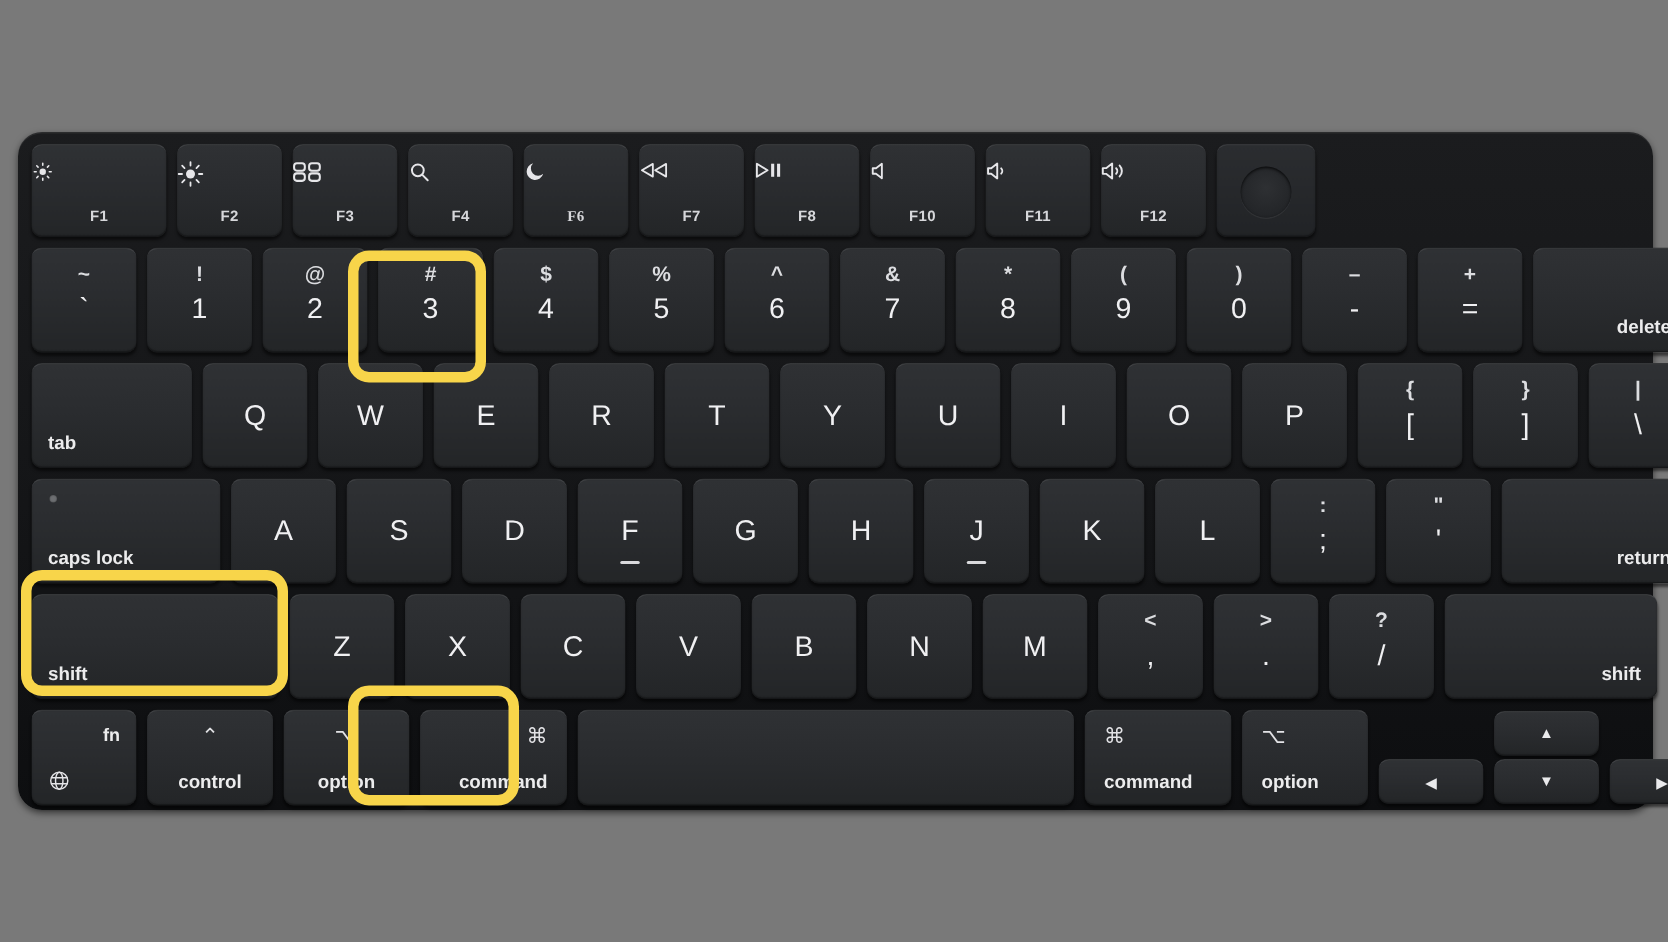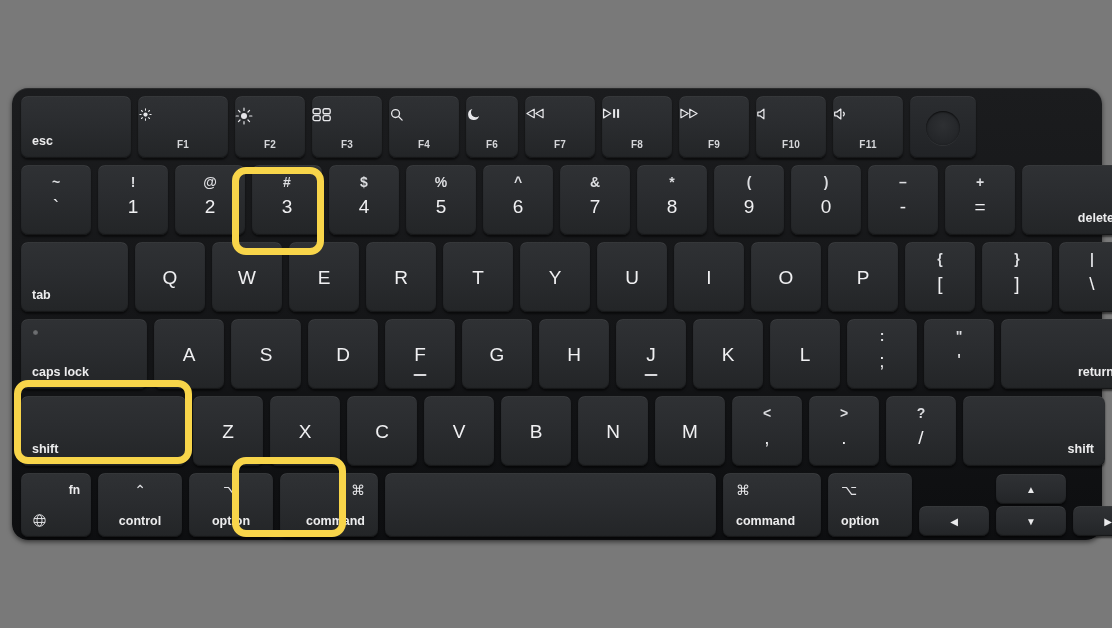--- a/index.html
+++ b/index.html
@@ -243,23 +243,20 @@
   svg { display: block; }
 </style>
 </head>
 <body>
 
 <div id="keyboard-body">
   <div id="keys-area">
 
     <div class="kb-row" style="top:0px; height:62px;">
 
-      <div class="key" style="width:110px;height:62px;">
-        <span class="label-bl">esc</span>
-      </div>
 
       <div class="key" style="width:90px;height:62px;">
         <span class="fn-icon">
           <svg width="15" height="15" viewBox="0 0 24 24" fill="none" stroke="#e6e6e9" stroke-width="1.7" stroke-linecap="round">
             <circle cx="12" cy="12" r="3.4" fill="#e6e6e9" stroke="none"></circle>
             <path d="M12 3v2M12 19v2M3 12h2M19 12h2M5.6 5.6l1.4 1.4M17 17l1.4 1.4M18.4 5.6L17 7M7 17l-1.4 1.4"></path>
           </svg>
         </span>
         <span class="fn-label">F1</span>
       </div>
@@ -290,21 +287,21 @@
         <span class="fn-icon">
           <svg width="15" height="15" viewBox="0 0 24 24" fill="none" stroke="#e6e6e9" stroke-width="2.1" stroke-linecap="round">
             <circle cx="10.5" cy="10.5" r="6.3"></circle>
             <path d="M15.3 15.3L21 21"></path>
           </svg>
         </span>
         <span class="fn-label">F4</span>
       </div>
 
 
-      <div class="key" style="width:52px;height:62px;">
+      <div class="key" style="width:70px;height:62px;font-family:Liberation Serif, serif;">
         <span class="fn-icon">
           <svg width="15" height="15" viewBox="0 0 24 24" fill="#e6e6e9">
             <path d="M21 14.2A9 9 0 1 1 10.3 3 7.2 7.2 0 0 0 21 14.2z"></path>
           </svg>
         </span>
         <span class="fn-label">F6</span>
       </div>
 
       <div class="key" style="width:70px;height:62px;">
         <span class="fn-icon">
@@ -320,49 +317,50 @@
         <span class="fn-icon">
           <svg width="19" height="13" viewBox="0 0 24 16" fill="none" stroke="#e6e6e9" stroke-width="1.6" stroke-linejoin="round">
             <path d="M2 2.5v11l9-5.5z"></path>
             <rect x="14" y="2.5" width="2.6" height="11" fill="#e6e6e9" stroke="none"></rect>
             <rect x="19" y="2.5" width="2.6" height="11" fill="#e6e6e9" stroke="none"></rect>
           </svg>
         </span>
         <span class="fn-label">F8</span>
       </div>
 
-      <div class="key" style="width:70px;height:62px;">
-        <span class="fn-icon">
-          <svg width="20" height="13" viewBox="0 0 26 16" fill="none" stroke="#e6e6e9" stroke-width="1.6" stroke-linejoin="round">
-            <path d="M2.5 2.5v11L12 8z"></path>
-            <path d="M14 2.5v11L23.5 8z"></path>
-          </svg>
-        </span>
-        <span class="fn-label">F9</span>
-      </div>
 
       <div class="key" style="width:70px;height:62px;">
         <span class="fn-icon">
           <svg width="15" height="14" viewBox="0 0 18 16" fill="none" stroke="#e6e6e9" stroke-width="1.5" stroke-linejoin="round">
             <path d="M9.5 2.2v11.6L4.8 10.2H2.2V5.8h2.6z"></path>
           </svg>
         </span>
         <span class="fn-label">F10</span>
       </div>
 
       <div class="key" style="width:70px;height:62px;">
         <span class="fn-icon">
           <svg width="17" height="14" viewBox="0 0 20 16" fill="none" stroke="#e6e6e9" stroke-width="1.5" stroke-linejoin="round" stroke-linecap="round">
             <path d="M9.2 2.2v11.6L4.5 10.2H2V5.8h2.5z"></path>
             <path d="M12.3 5.9a3 3 0 0 1 0 4.2"></path>
           </svg>
         </span>
         <span class="fn-label">F11</span>
       </div>
 
+      <div class="key" style="width:70px;height:62px;">
+        <span class="fn-icon">
+          <svg width="19" height="14" viewBox="0 0 22 16" fill="none" stroke="#e6e6e9" stroke-width="1.5" stroke-linejoin="round" stroke-linecap="round">
+            <path d="M8.6 2.2v11.6L3.9 10.2H1.4V5.8h2.5z"></path>
+            <path d="M11.7 5.9a3 3 0 0 1 0 4.2"></path>
+            <path d="M14.4 3.8a6 6 0 0 1 0 8.4"></path>
+          </svg>
+        </span>
+        <span class="fn-label">F12</span>
+      </div>
 
       <div class="key" id="touch-id-key" style="width:66px;height:62px;">
         <span class="touchid-ring"></span>
       </div>
     </div>
 
     <div class="kb-row" style="top:69px; height:70px;">
       <div class="key" style="width:70px;height:70px;">
         <span class="glyph-top">~</span>
         <span class="glyph-bottom">`</span>

